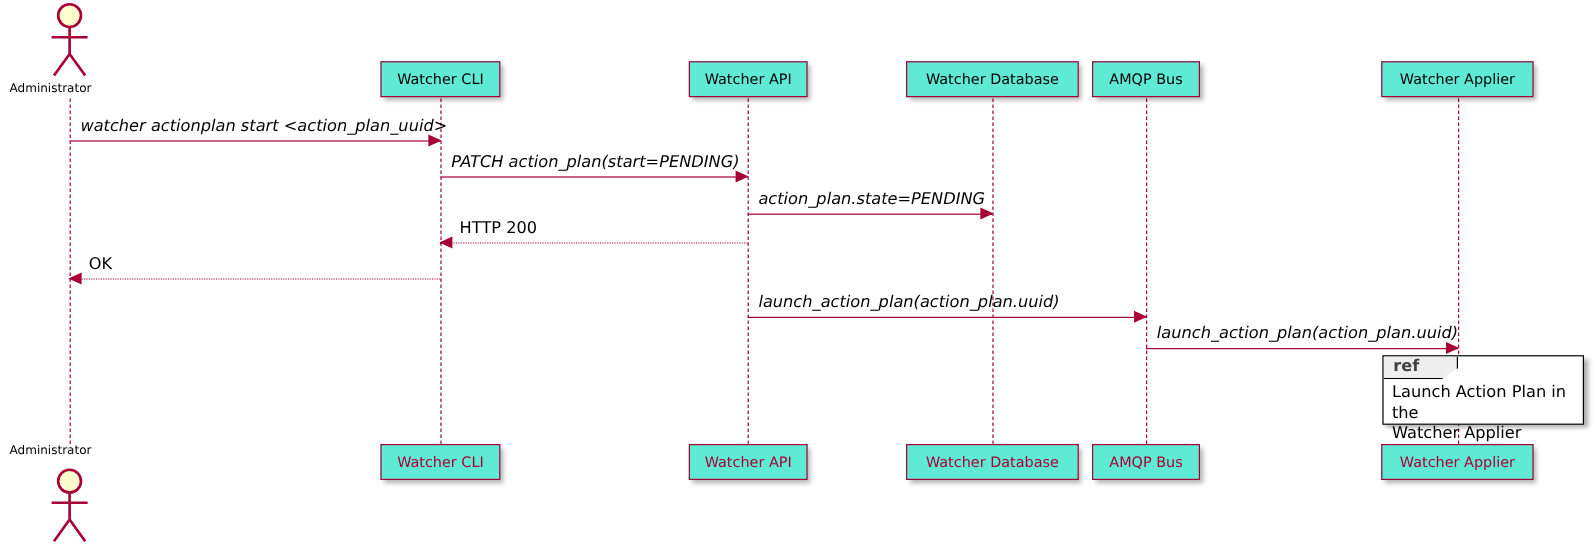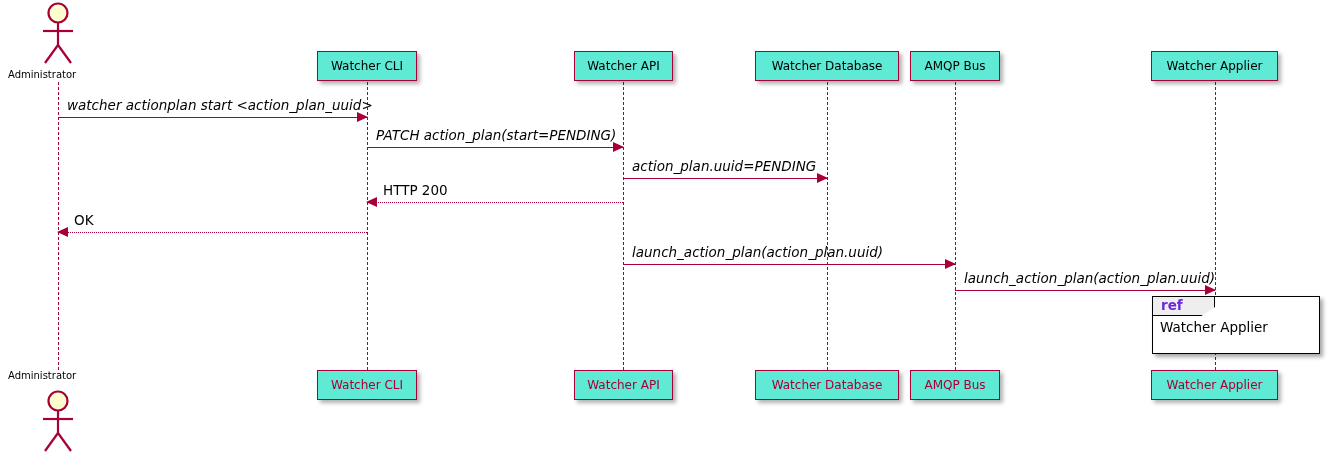--- a/index.html
+++ b/index.html
@@ -96,21 +96,21 @@
     position:absolute;
     left:0; top:0;
     height:19px;
     background:#EEEEEE;
     border-right:1.5px solid #000000;
     border-bottom:1.5px solid #000000;
     box-sizing:border-box;
     font-weight:bold;
     font-size:13.5px;
     line-height:17px;
-    color:#6d28d9;
+    color:#404040;
     padding:0 9px 0 8px;
     clip-path:polygon(0 0,100% 0,100% 52%,78% 100%,0 100%);
   }
   .ref-body{
     position:absolute;
     left:7px; top:22px; right:4px;
     font-size:13.5px;
     line-height:17px;
     color:#000000;
   }
@@ -152,21 +152,21 @@
 
   <div class="msg fwd" style="left:367px;width:256px;top:147px;">
     <div class="line"></div>
     <div class="head"></div>
     <div class="lbl">PATCH action_plan(start=PENDING)</div>
   </div>
 
   <div class="msg fwd" style="left:623px;width:204px;top:178px;">
     <div class="line"></div>
     <div class="head"></div>
-    <div class="lbl">action_plan.uuid=PENDING</div>
+    <div class="lbl">action_plan.state=PENDING</div>
   </div>
 
   <div class="msg bwd ret" style="left:367px;width:256px;top:202px;">
     <div class="line"></div>
     <div class="head"></div>
     <div class="lbl">HTTP 200</div>
   </div>
 
   <div class="msg bwd ret" style="left:58px;width:309px;top:232px;">
     <div class="line"></div>
@@ -182,20 +182,21 @@
 
   <div class="msg fwd" style="left:955px;width:260px;top:290px;">
     <div class="line"></div>
     <div class="head"></div>
     <div class="lbl">launch_action_plan(action_plan.uuid)</div>
   </div>
 
   <div class="ref" style="left:1152px;top:296px;width:168px;height:58px;">
     <div class="ref-tab" style="width:62px;">ref</div>
     <div class="ref-body">
+      <div>Launch Action Plan in the</div>
       <div>Watcher Applier</div>
     </div>
   </div>
 
   <div class="pbox bottom" style="left:317px;top:370px;width:100px;">Watcher CLI</div>
   <div class="pbox bottom" style="left:574px;top:370px;width:99px;">Watcher API</div>
   <div class="pbox bottom" style="left:755px;top:370px;width:144px;">Watcher Database</div>
   <div class="pbox bottom" style="left:910px;top:370px;width:90px;">AMQP Bus</div>
   <div class="pbox bottom" style="left:1151px;top:370px;width:127px;">Watcher Applier</div>
 

